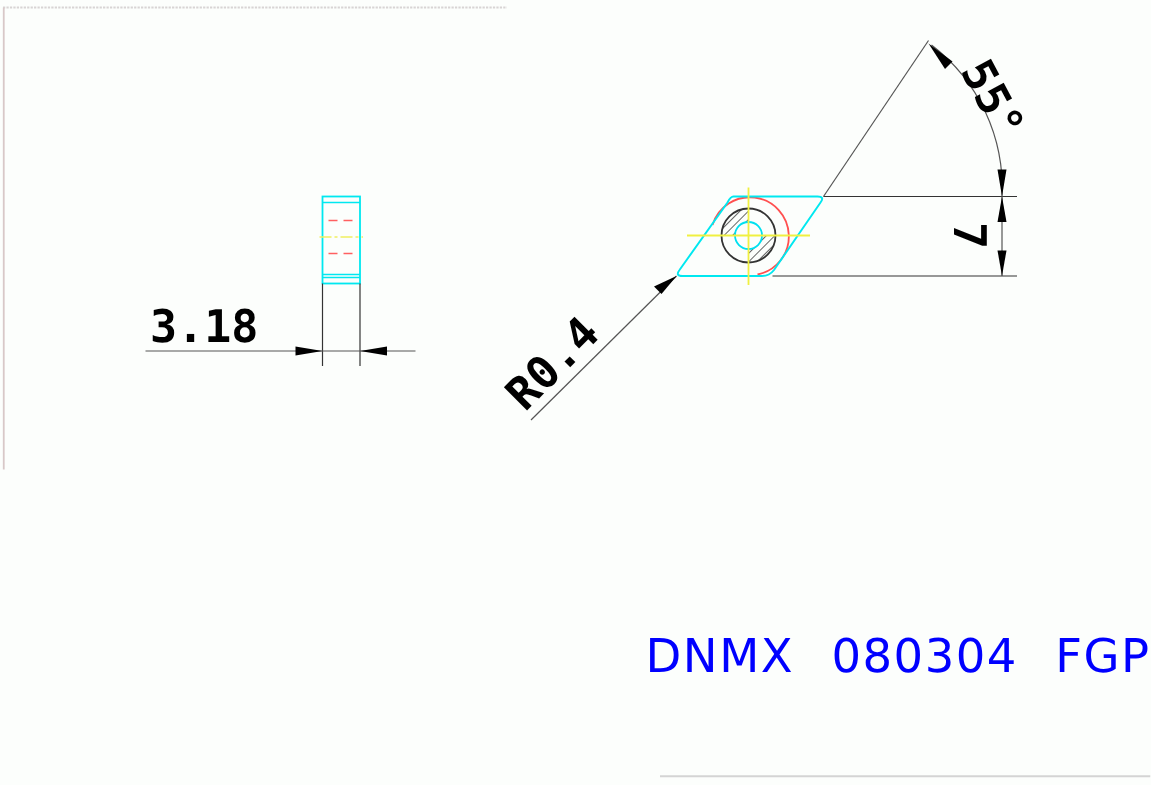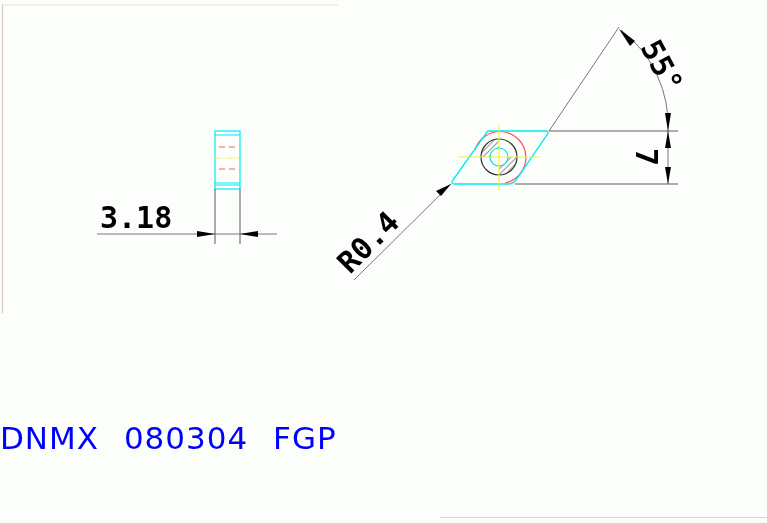--- a/index.html
+++ b/index.html
@@ -1,19 +1,19 @@
 <!DOCTYPE html>
 <html><head>
   <meta charset="utf-8">
   <style>
     html, body { margin: 0; padding: 0; }
     body { width: 767px; height: 523px; background: #fcfefc; position: relative; overflow: hidden; font-family: "Liberation Sans", sans-serif; }
     #drawing { position: absolute; left: 0; top: 0; }
     .dimtext { font-family: "DejaVu Sans Mono", monospace; font-weight: bold; fill: #000; }
-    #part-code { position: absolute; left: 0; width: 767px; top: 420px; text-align: left; color: #0000ff; font-family: "DejaVu Sans", sans-serif; font-size: 31px; letter-spacing: 1px; word-spacing: 14px; }
+    #part-code { position: absolute; left: 0; width: 767px; top: 420px; text-align: right; color: #0000ff; font-family: "DejaVu Sans", sans-serif; font-size: 31px; letter-spacing: 1px; word-spacing: 14px; }
   </style>
 </head>
 <body>
 
 <svg id="drawing" width="767" height="523" viewBox="0 0 767 523" xmlns="http://www.w3.org/2000/svg">
   <defs>
     <pattern id="hatch" width="4" height="4" patternUnits="userSpaceOnUse" patternTransform="rotate(45)">
       <line x1="0" y1="0" x2="0" y2="4" stroke="#333" stroke-width="1"></line>
     </pattern>
   </defs>

